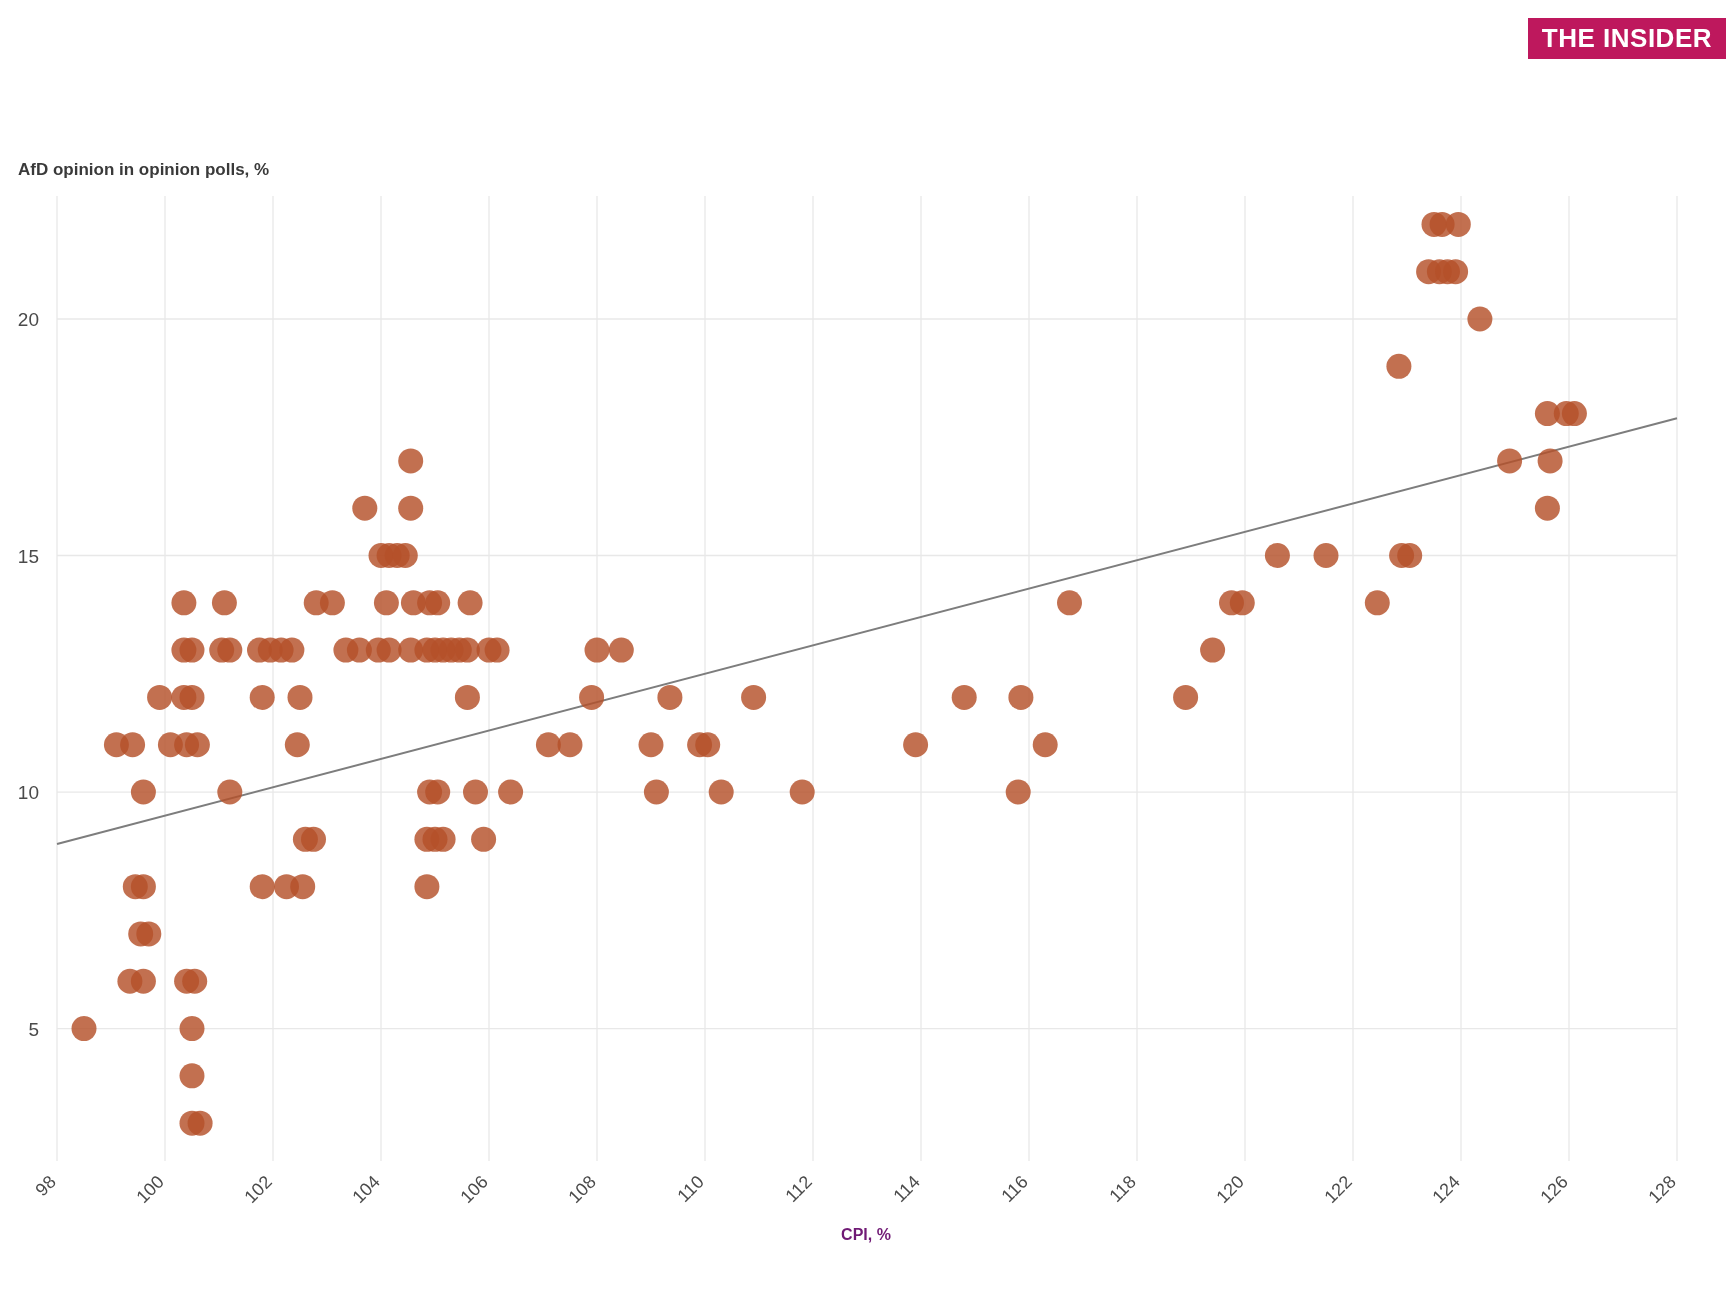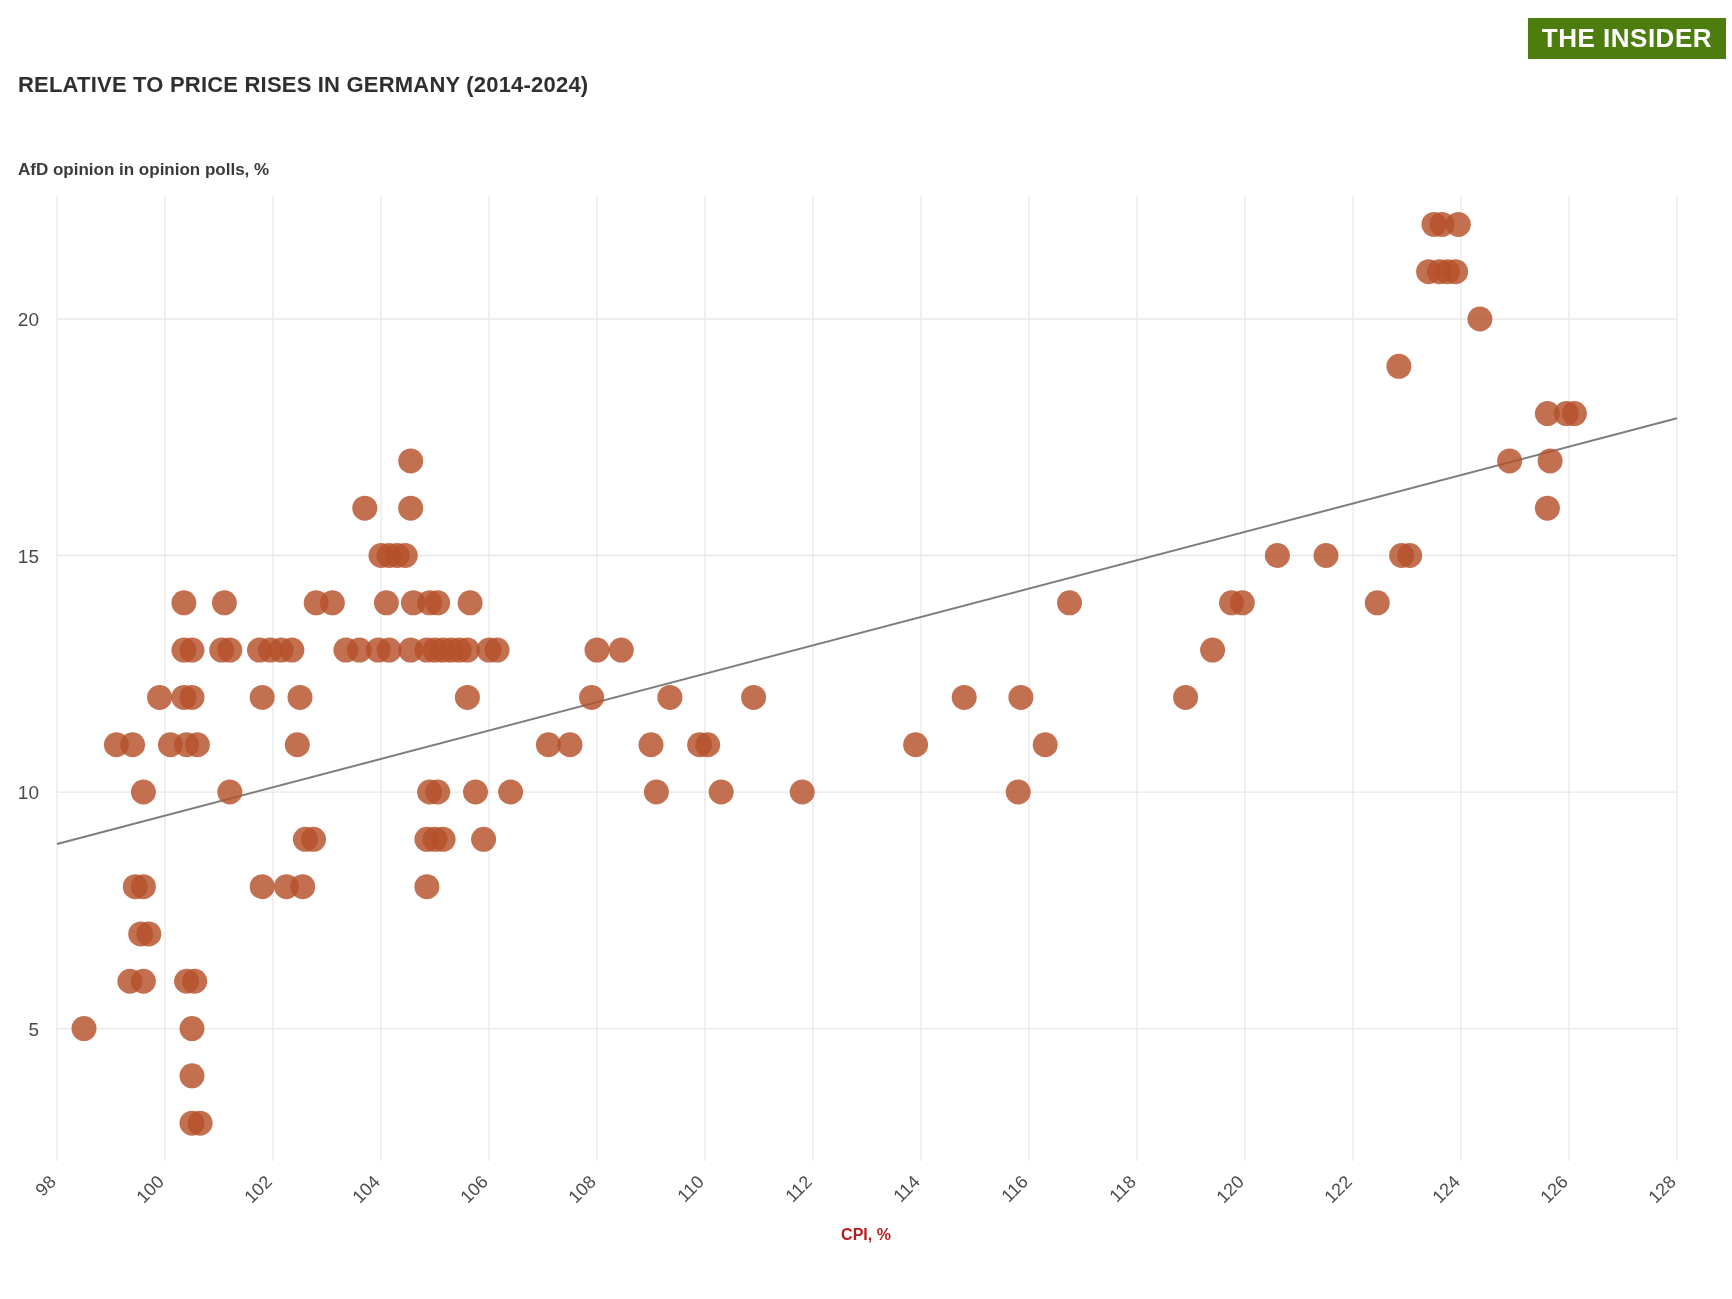--- a/index.html
+++ b/index.html
@@ -20,51 +20,50 @@
     color:#e2493b;
     font-family:"Liberation Sans", sans-serif;
   }
   .subtitle{
     position:absolute;left:18px;top:72px;
     font-size:22px;font-weight:bold;letter-spacing:.2px;
     color:#2f2f2f;
   }
   .logo{
     position:absolute;right:6px;top:18px;
-    background:#4d7c0f;color:#ffffff;
+    background:#be185d;color:#ffffff;
     font-size:26px;font-weight:bold;letter-spacing:.5px;
     padding:7px 14px 8px 14px;
     line-height:1;
   }
   .ylabel{
     position:absolute;left:18px;top:160px;
     font-size:17px;font-weight:bold;color:#3a3a3a;
   }
   .xlabel{
     position:absolute;top:1226px;left:0;width:1732px;text-align:center;
-    font-size:16px;font-weight:bold;color:#b91c1c;
+    font-size:16px;font-weight:bold;color:#701a75;
   }
   #plot-svg{position:absolute;left:0;top:0;}
   .gridline{stroke:#e8e8e8;stroke-width:1.3;}
   .tick-text{
     font-family:"Liberation Sans", sans-serif;
     font-size:19px;fill:#4a4a4a;
   }
   .xtick-text{
     font-family:"Liberation Sans", sans-serif;
     font-size:18px;fill:#4a4a4a;
   }
   .trend{stroke:#7d7d7d;stroke-width:2;fill:none;}
   .dot{fill:#b4502a;fill-opacity:.82;}
 </style>
 </head>
 <body>
 
 <div class="header">
-  <div class="subtitle">RELATIVE TO PRICE RISES IN GERMANY (2014-2024)</div>
   <div class="logo">THE INSIDER</div>
 </div>
 
 <div class="ylabel">AfD opinion in opinion polls, %</div>
 
 <svg id="plot-svg" width="1732" height="1299">
   <g id="grid-layer">
       <line x1="57" y1="196" x2="57" y2="1161" class="gridline"></line>
       <line x1="165" y1="196" x2="165" y2="1161" class="gridline"></line>
       <line x1="273" y1="196" x2="273" y2="1161" class="gridline"></line>

